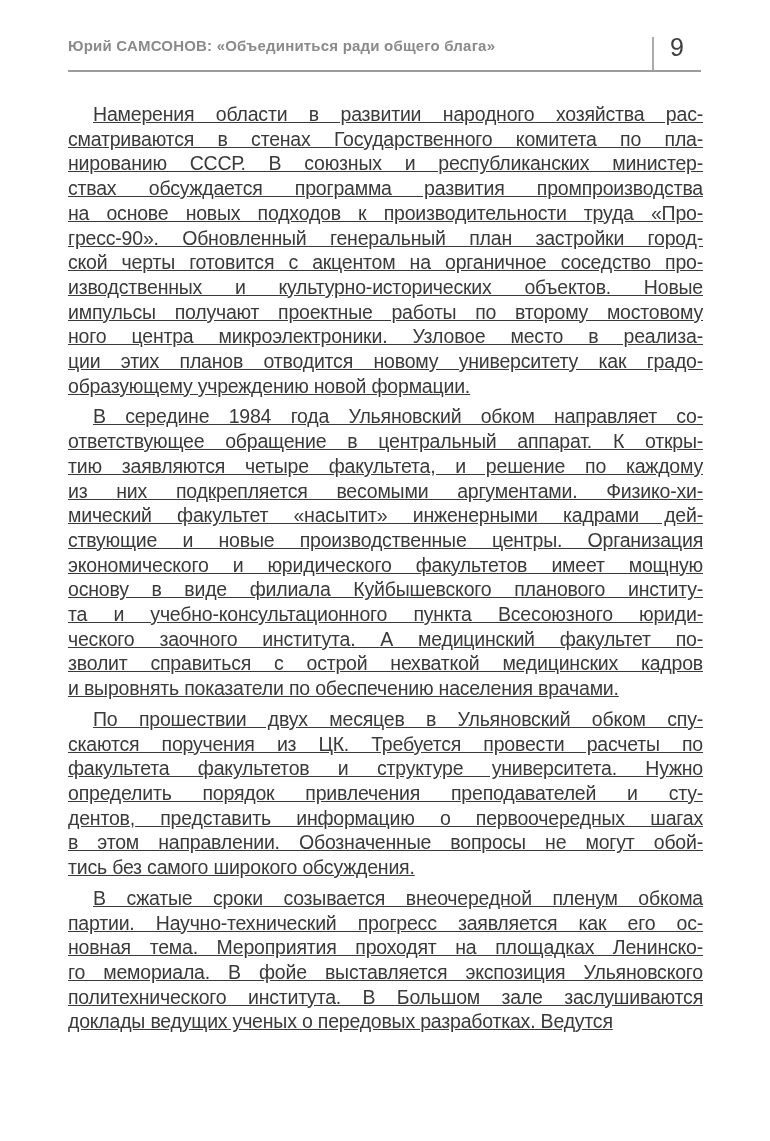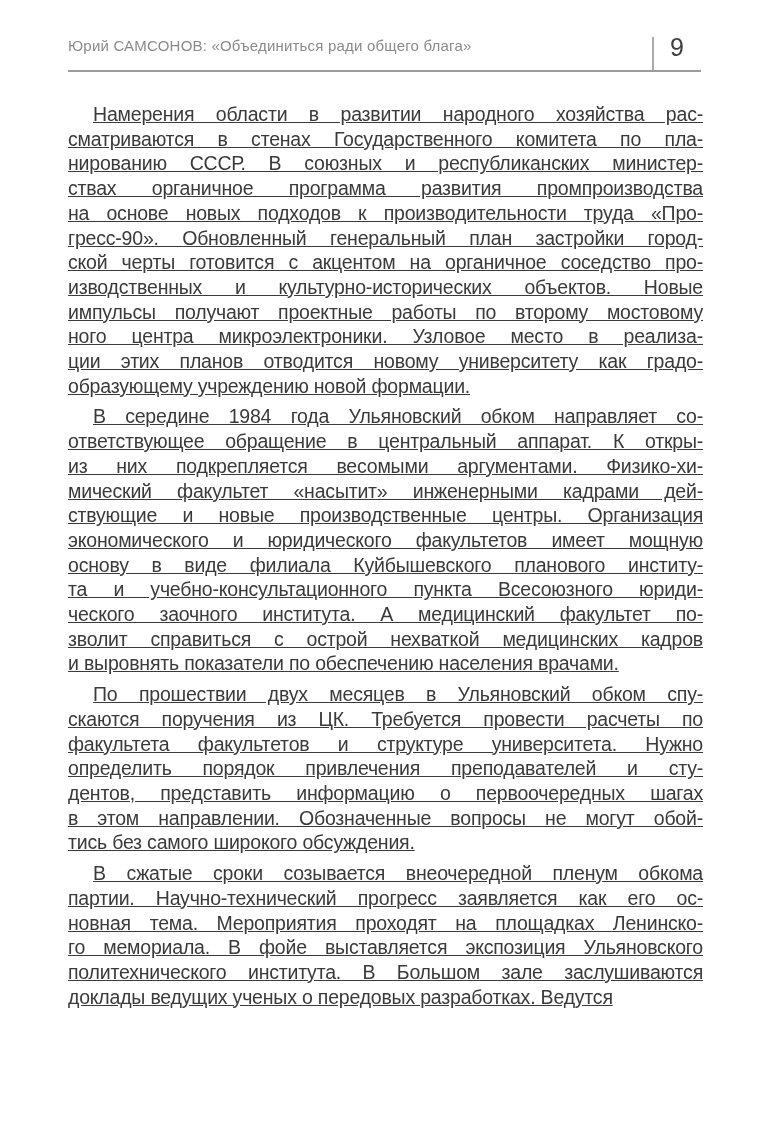--- a/index.html
+++ b/index.html
@@ -13,21 +13,21 @@
     height: 1141px;
     background: #ffffff;
     overflow: hidden;
     font-family: "Liberation Sans", sans-serif;
   }
   .running-title {
     position: absolute;
     left: 68px;
     top: 37px;
     font-size: 15px;
-    font-weight: 400;
+    font-weight: 700;
     letter-spacing: 0.2px;
     color: #8a8a8a;
     white-space: nowrap;
   }
   .v-divider {
     position: absolute;
     left: 652px;
     top: 37px;
     width: 2px;
     height: 34px;
@@ -75,33 +75,34 @@
 <div class="page">
   <div class="running-title">Юрий САМСОНОВ: «Объединиться ради общего блага»</div>
   <div class="v-divider"></div>
   <div class="page-num">9</div>
   <div class="h-rule"></div>
   <div class="body-text">
       <div class="paragraph">
         <div class="line first">Намерения области в развитии народного хозяйства рас-</div>
         <div class="line">сматриваются в стенах Государственного комитета по пла-</div>
         <div class="line">нированию СССР. В союзных и республиканских министер-</div>
-        <div class="line">ствах органичное программа развития промпроизводства</div>
+        <div class="line">ствах обсуждается программа развития промпроизводства</div>
         <div class="line">на основе новых подходов к производительности труда «Про-</div>
         <div class="line">гресс-90». Обновленный генеральный план застройки город-</div>
         <div class="line">ской черты готовится с акцентом на органичное соседство про-</div>
         <div class="line">изводственных и культурно-исторических объектов. Новые</div>
         <div class="line">импульсы получают проектные работы по второму мостовому</div>
         <div class="line">ного центра микроэлектроники. Узловое место в реализа-</div>
         <div class="line">ции этих планов отводится новому университету как градо-</div>
         <div class="line last">образующему учреждению новой формации.</div>
       </div>
       <div class="paragraph">
         <div class="line first">В середине 1984 года Ульяновский обком направляет со-</div>
         <div class="line">ответствующее обращение в центральный аппарат. К откры-</div>
+        <div class="line">тию заявляются четыре факультета, и решение по каждому</div>
         <div class="line">из них подкрепляется весомыми аргументами. Физико-хи-</div>
         <div class="line">мический факультет «насытит» инженерными кадрами дей-</div>
         <div class="line">ствующие и новые производственные центры. Организация</div>
         <div class="line">экономического и юридического факультетов имеет мощную</div>
         <div class="line">основу в виде филиала Куйбышевского планового институ-</div>
         <div class="line">та и учебно-консультационного пункта Всесоюзного юриди-</div>
         <div class="line">ческого заочного института. А медицинский факультет по-</div>
         <div class="line">зволит справиться с острой нехваткой медицинских кадров</div>
         <div class="line last">и выровнять показатели по обеспечению населения врачами.</div>
       </div>

